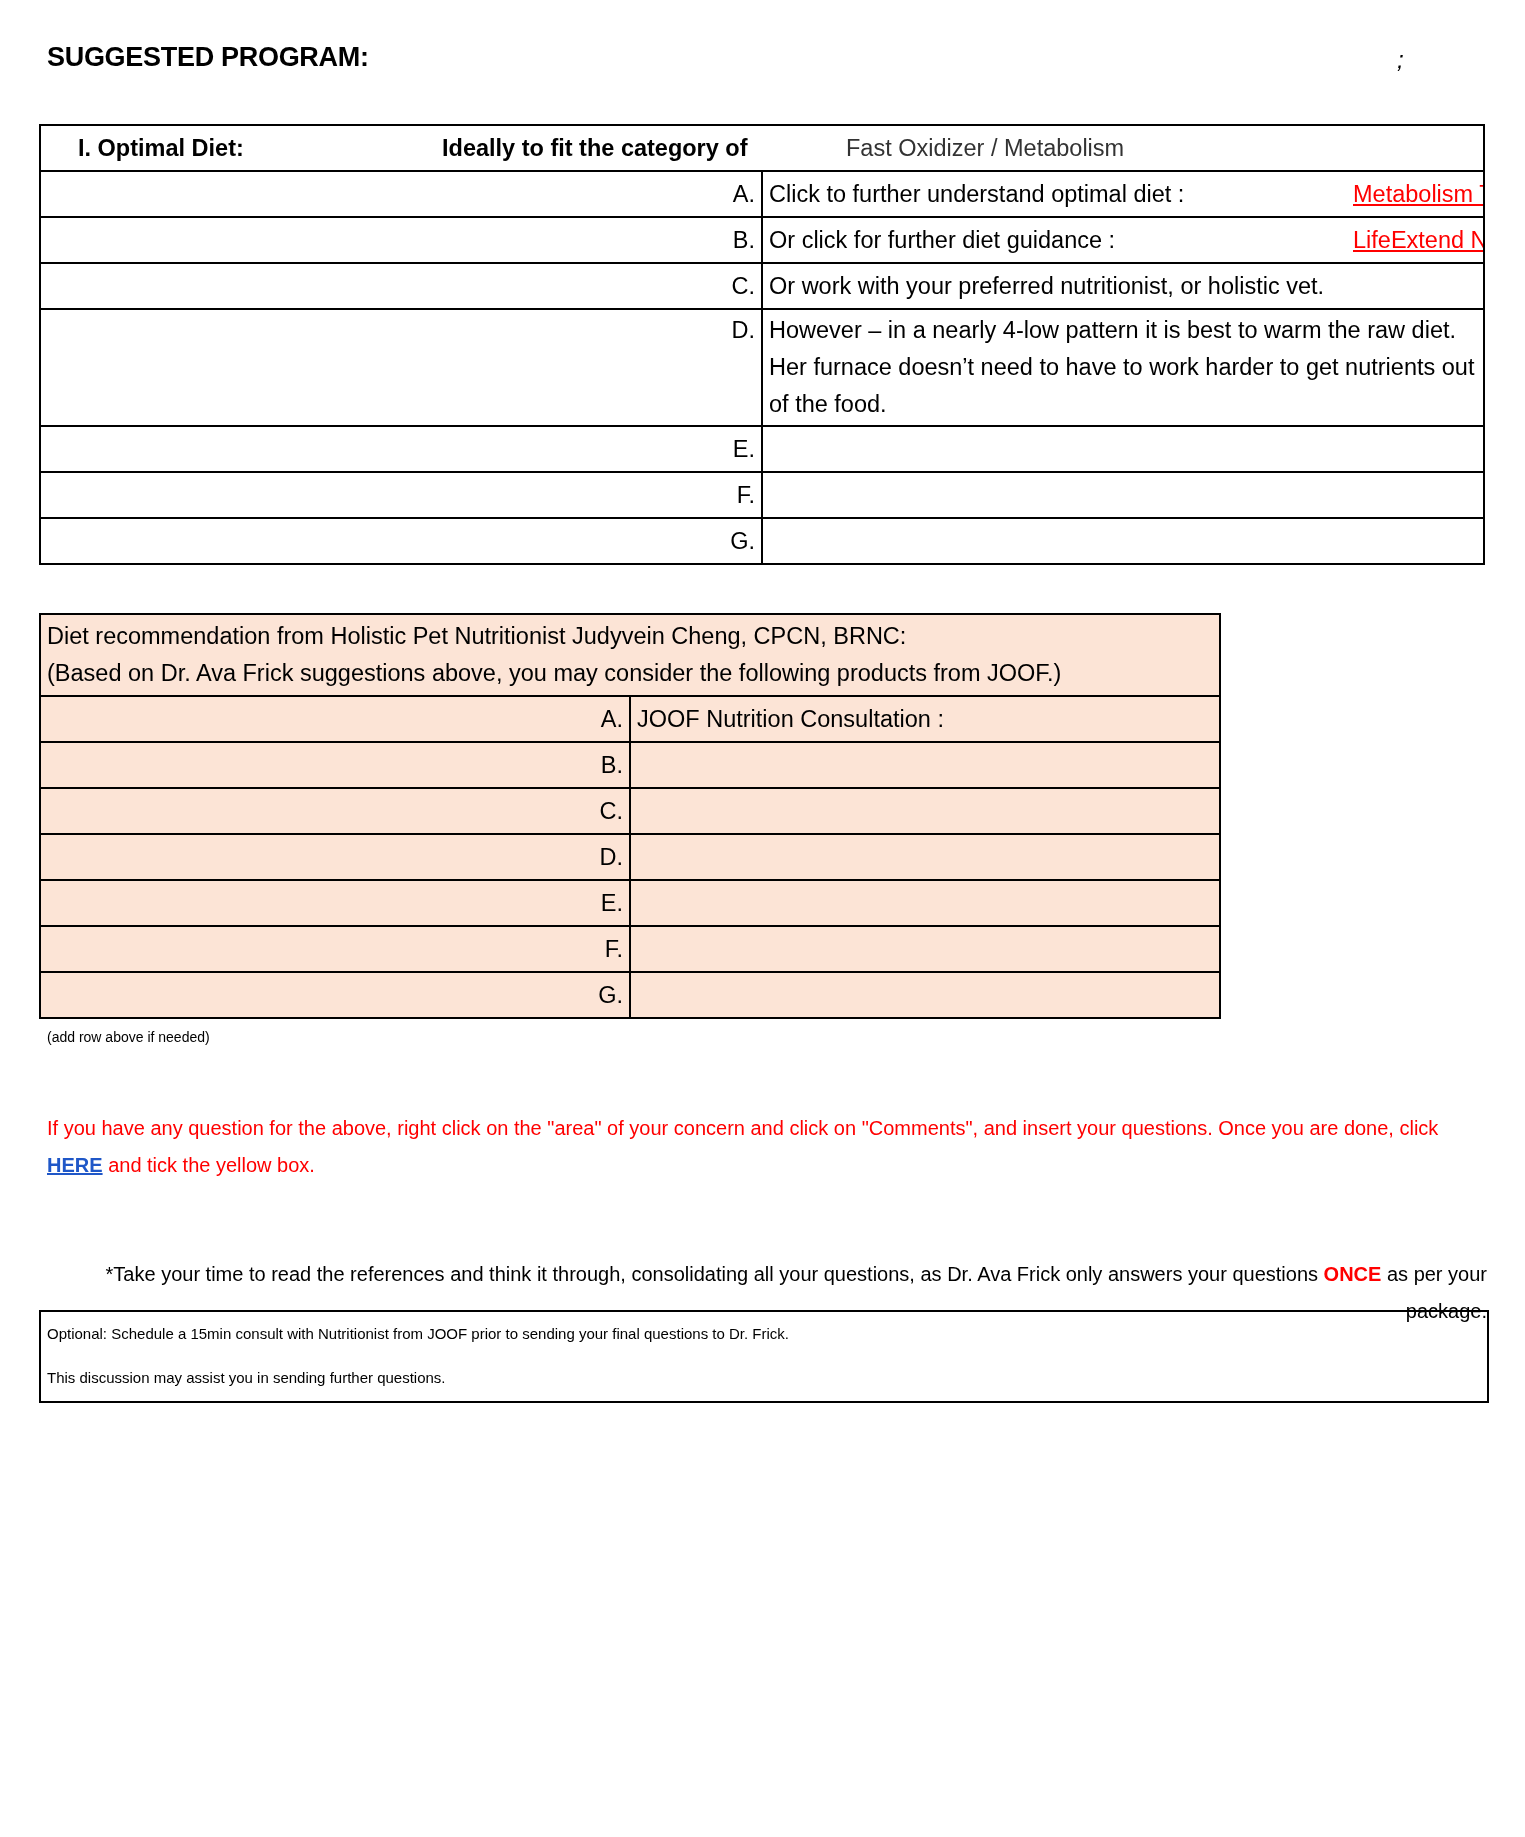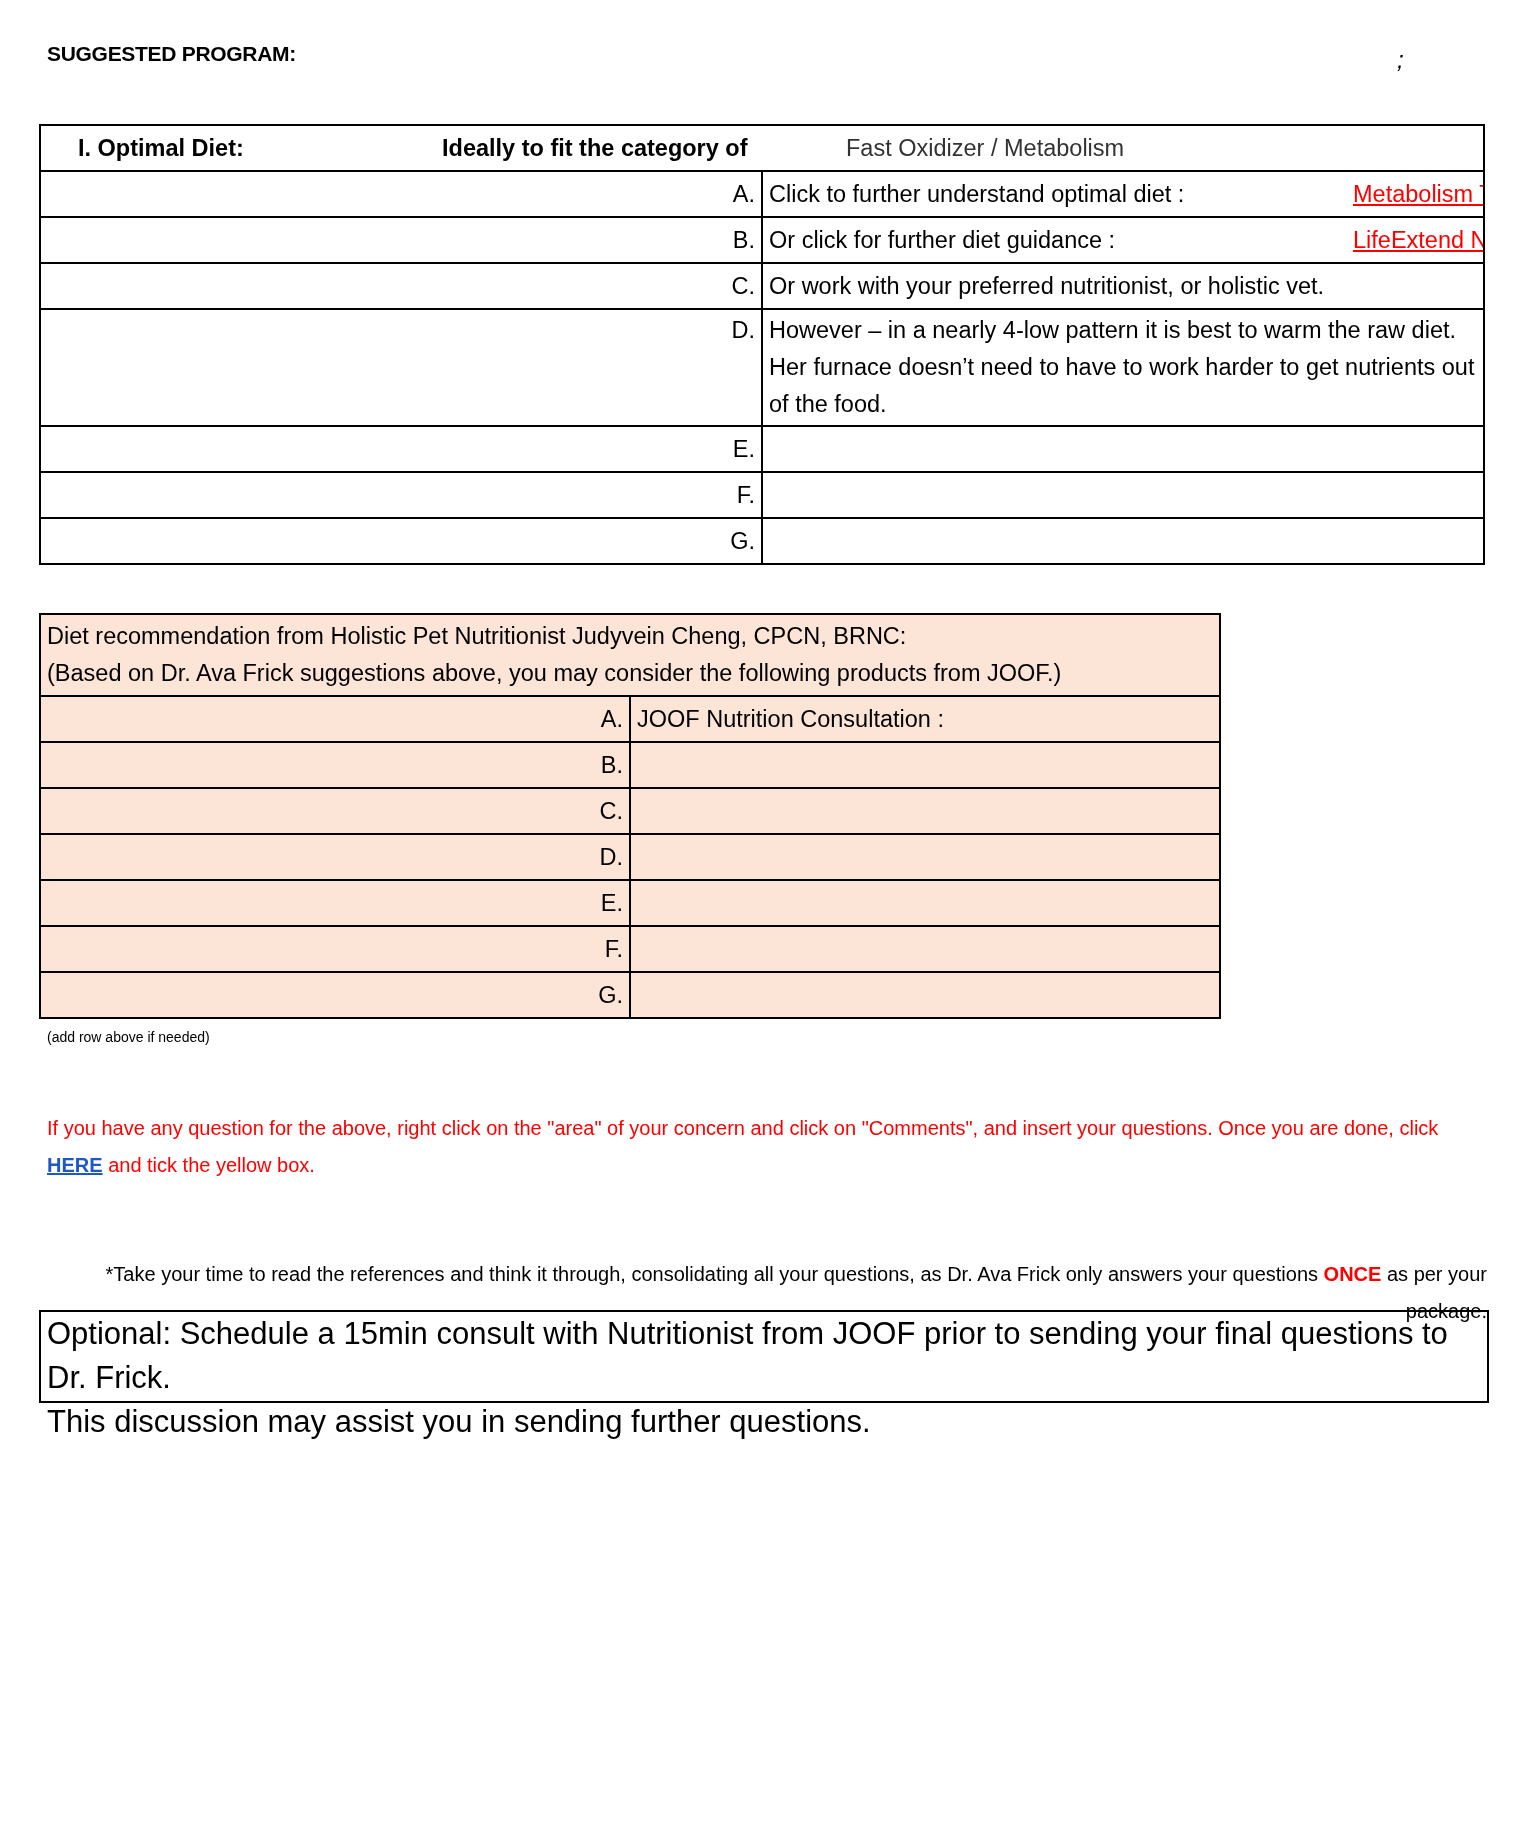--- a/index.html
+++ b/index.html
@@ -1,19 +1,19 @@
 <!DOCTYPE html>
 <html><head>
 <meta charset="utf-8">
 <style>
   html, body { margin: 0; padding: 0; background: #ffffff; }
   body { width: 1525px; height: 1837px; position: relative; overflow: hidden;
          font-family: "Liberation Sans", sans-serif; color: #000; font-size: 24px; }
   .abs { position: absolute; }
-  .title { left: 47px; top: 42px; font-size: 21px; font-weight: bold; letter-spacing: -0.3px; }
+  .title { left: 47px; top: 42px; font-size: 27px; font-weight: bold; letter-spacing: -0.3px; }
   .semi { left: 1397px; top: 46px; font-size: 24px; font-style: italic; }
 
   table.grid { position: absolute; border-collapse: collapse; table-layout: fixed; }
   table.grid td { border: 2px solid #000; padding: 0 6px; height: 44px; vertical-align: middle;
                   font-size: 23.5px; line-height: 37px; white-space: nowrap; overflow: hidden; }
   table.grid td.lbl { text-align: right; padding-right: 6px; width: 162px; }
   table.grid td.wrap { white-space: normal; line-height: 37px; padding-top: 2px; padding-bottom: 2px; }
 
   #t1 { left: 39px; top: 124px; width: 1446px; }
   #t1 .hdr td { height: 44px; padding-left: 37px; }
@@ -28,21 +28,21 @@
   .t2-text { display: inline-block; width: 940px; }
 
   .note { left: 47px; top: 1029px; font-size: 14px; }
   .para { left: 47px; width: 1440px; font-size: 20px; line-height: 37px; }
   .p-red { top: 1110px; color: #ff0000; }
   .p-black { top: 1256px; color: #000; text-align: right; }
   .blue-link { color: #1f57c8; font-weight: bold; text-decoration: underline; cursor: pointer; }
   .red-bold { color: #ff0000; font-weight: bold; }
 
   .optbox { left: 39px; top: 1310px; width: 1440px; height: 89px; border: 2px solid #000;
-            padding: 0 0 0 6px; font-size: 31px; line-height: 44px; }
+            padding: 0 0 0 6px; font-size: 15px; line-height: 44px; }
   .opt-line2 { display: flex; justify-content: space-between; }
 </style>
 </head>
 <body>
 
 <div class="abs title">SUGGESTED PROGRAM:</div>
 <div class="abs semi">;</div>
 
 <table class="grid" id="t1">
   <tbody>

